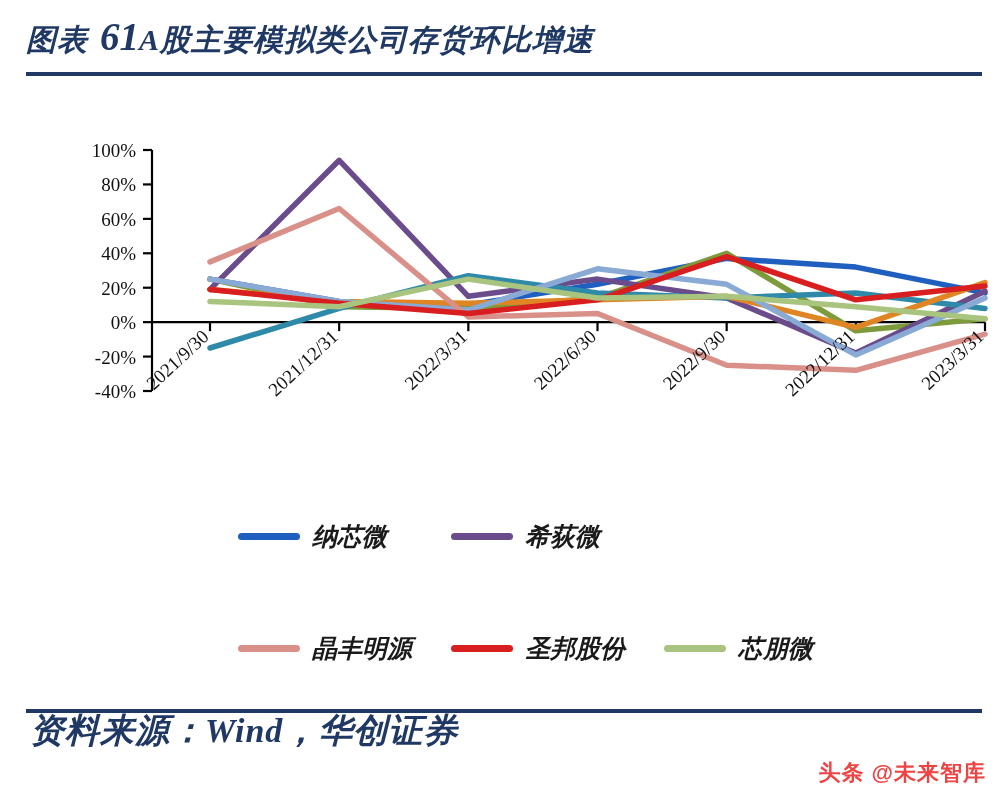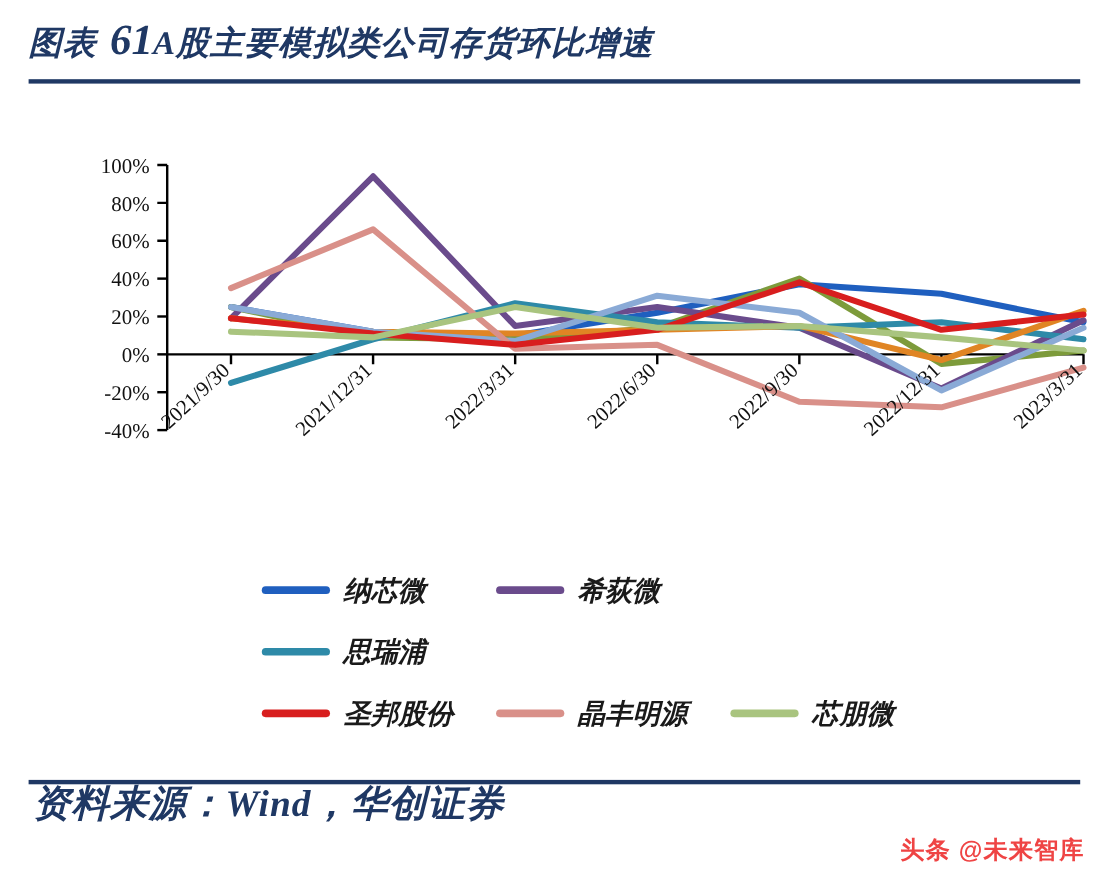--- a/index.html
+++ b/index.html
@@ -239,33 +239,29 @@
         <div class="legend-item">
           <span class="legend-swatch" style="background: rgb(31, 95, 191);"></span>
           <span class="legend-label">纳芯微</span>
         </div>
         <div class="legend-item">
           <span class="legend-swatch" style="background: rgb(106, 75, 140);"></span>
           <span class="legend-label">希荻微</span>
         </div>
       </div>
       <div class="legend-row">
-        <div class="legend-item">
-          <span class="legend-swatch" style="background: rgb(46, 138, 168);"></span>
-          <span class="legend-label">思瑞浦</span>
-        </div>
       </div>
       <div class="legend-row">
         <div class="legend-item">
+          <span class="legend-swatch" style="background: rgb(217, 144, 137);"></span>
+          <span class="legend-label">晶丰明源</span>
+        </div>
+        <div class="legend-item">
           <span class="legend-swatch" style="background: rgb(216, 30, 30);"></span>
           <span class="legend-label">圣邦股份</span>
-        </div>
-        <div class="legend-item">
-          <span class="legend-swatch" style="background: rgb(217, 144, 137);"></span>
-          <span class="legend-label">晶丰明源</span>
         </div>
         <div class="legend-item">
           <span class="legend-swatch" style="background: rgb(169, 196, 127);"></span>
           <span class="legend-label">芯朋微</span>
         </div>
       </div>
     </div>
 
   <div class="footer-rule"></div>
   <div class="source">资料来源：Wind，华创证券</div>

